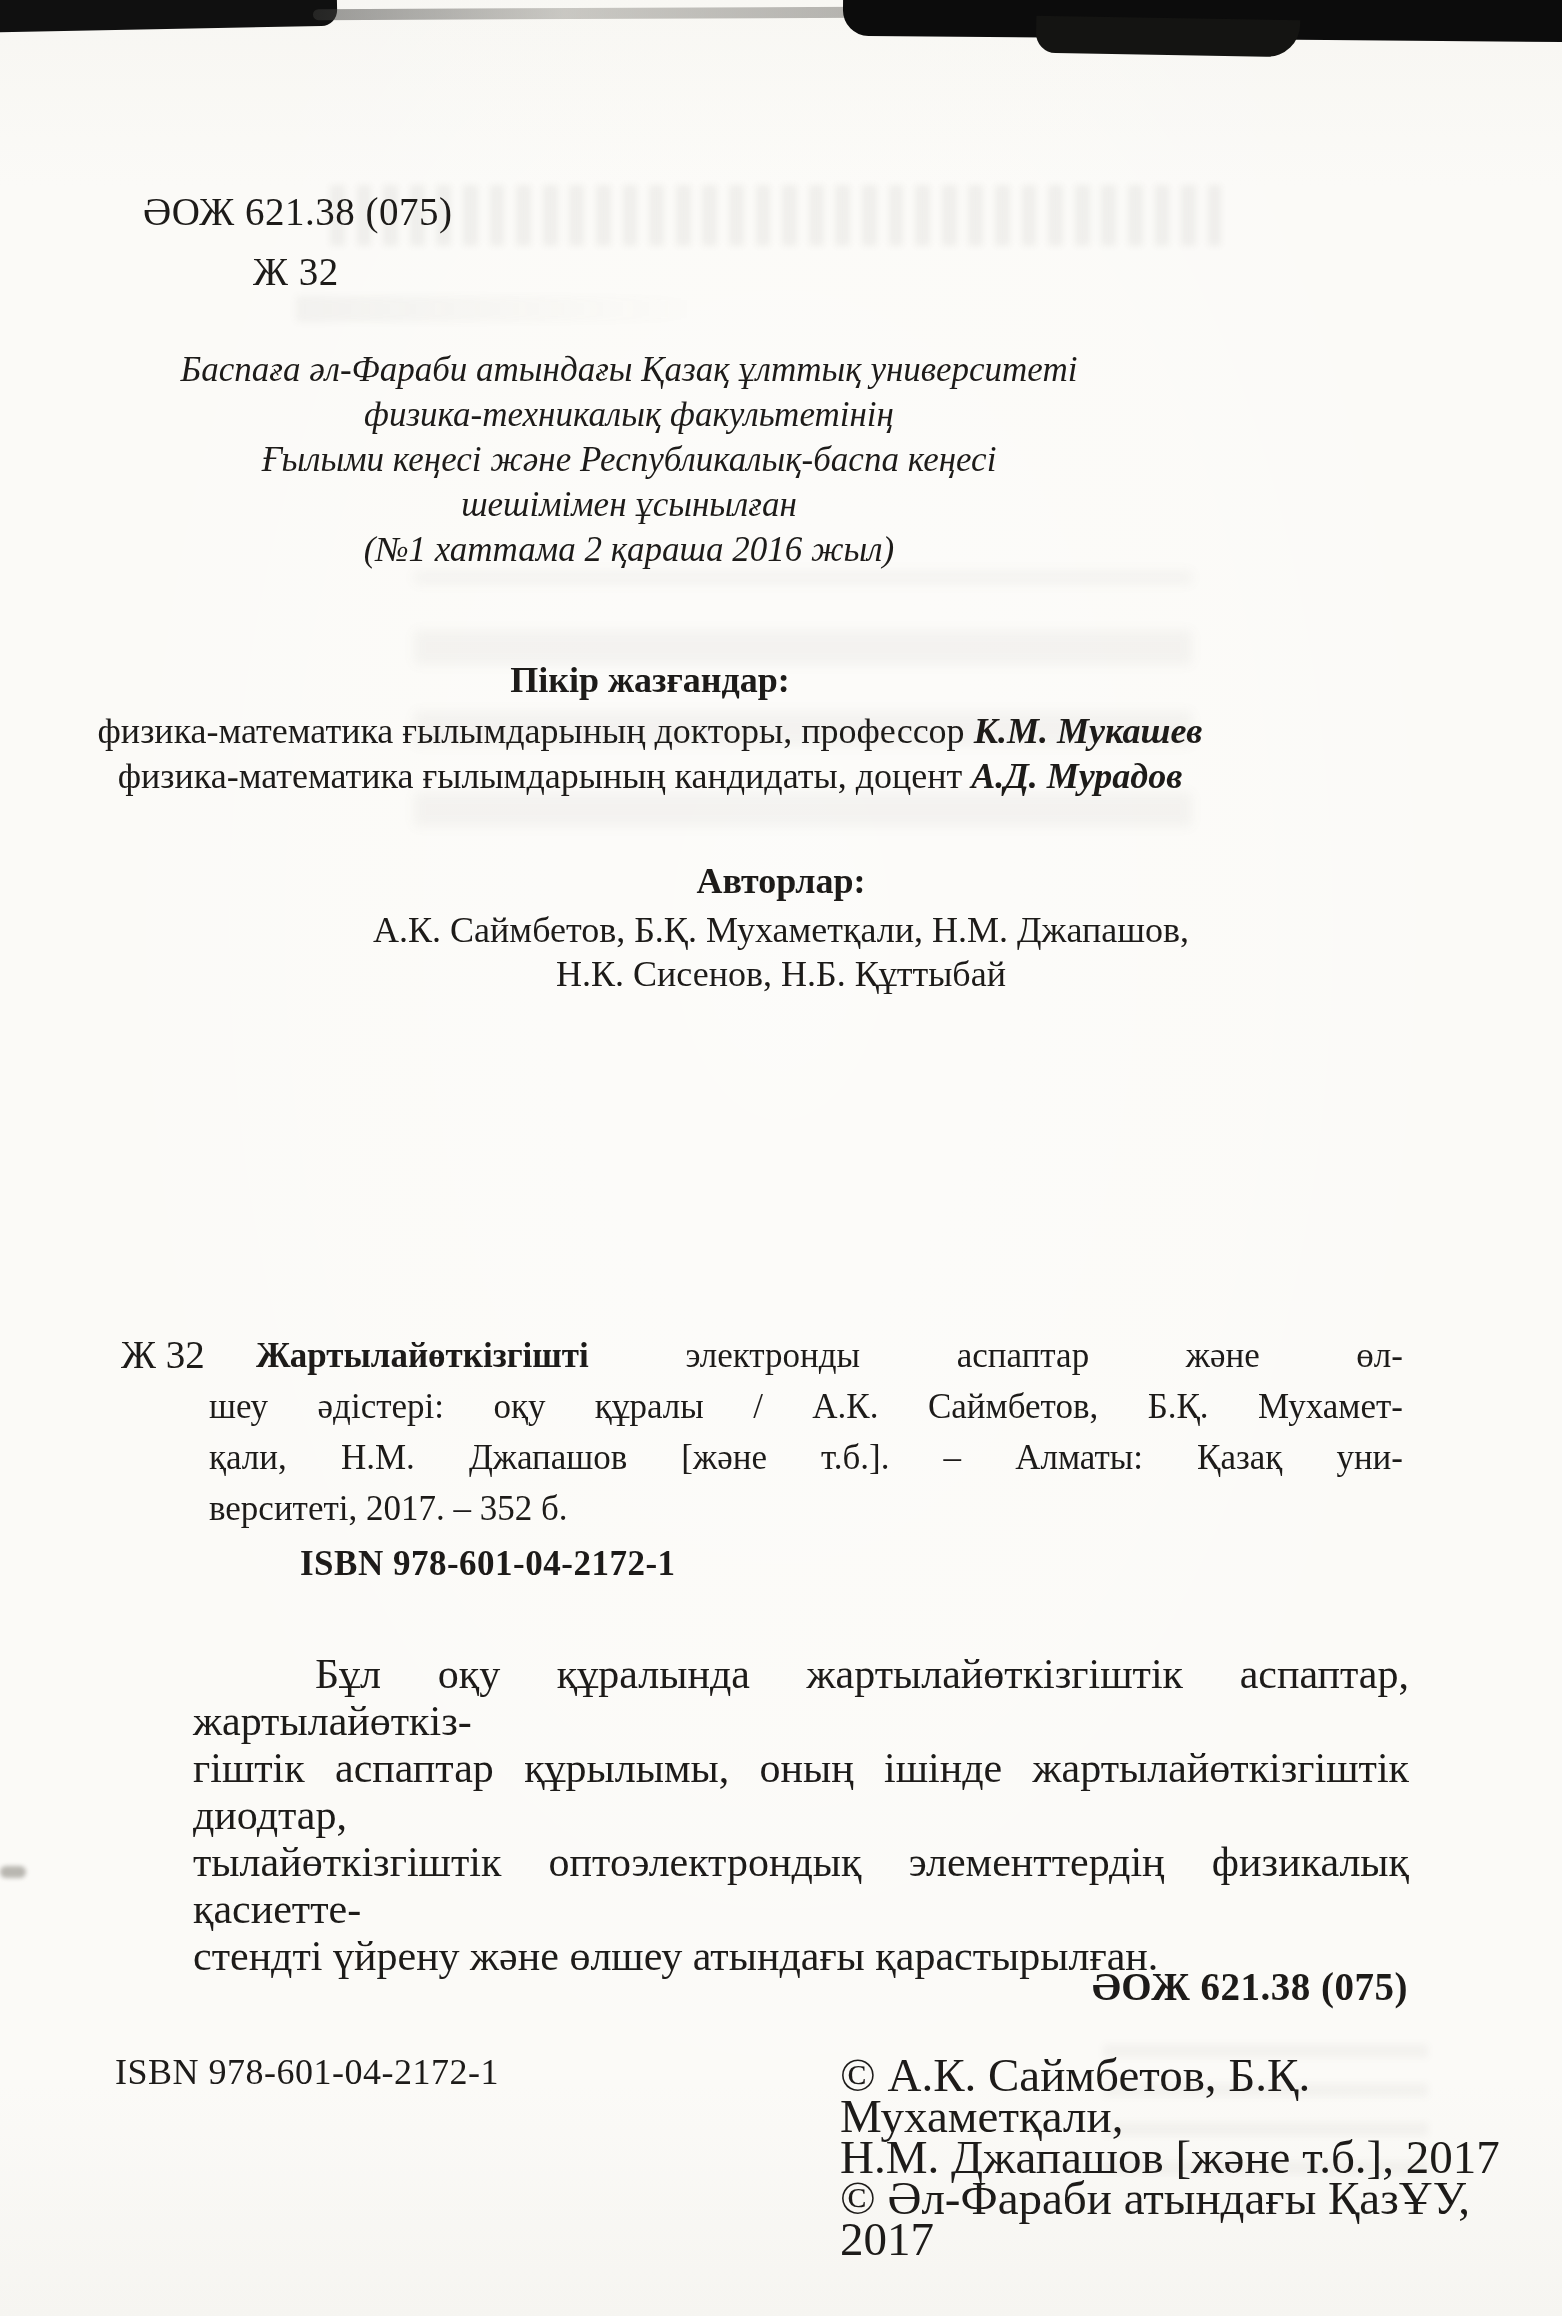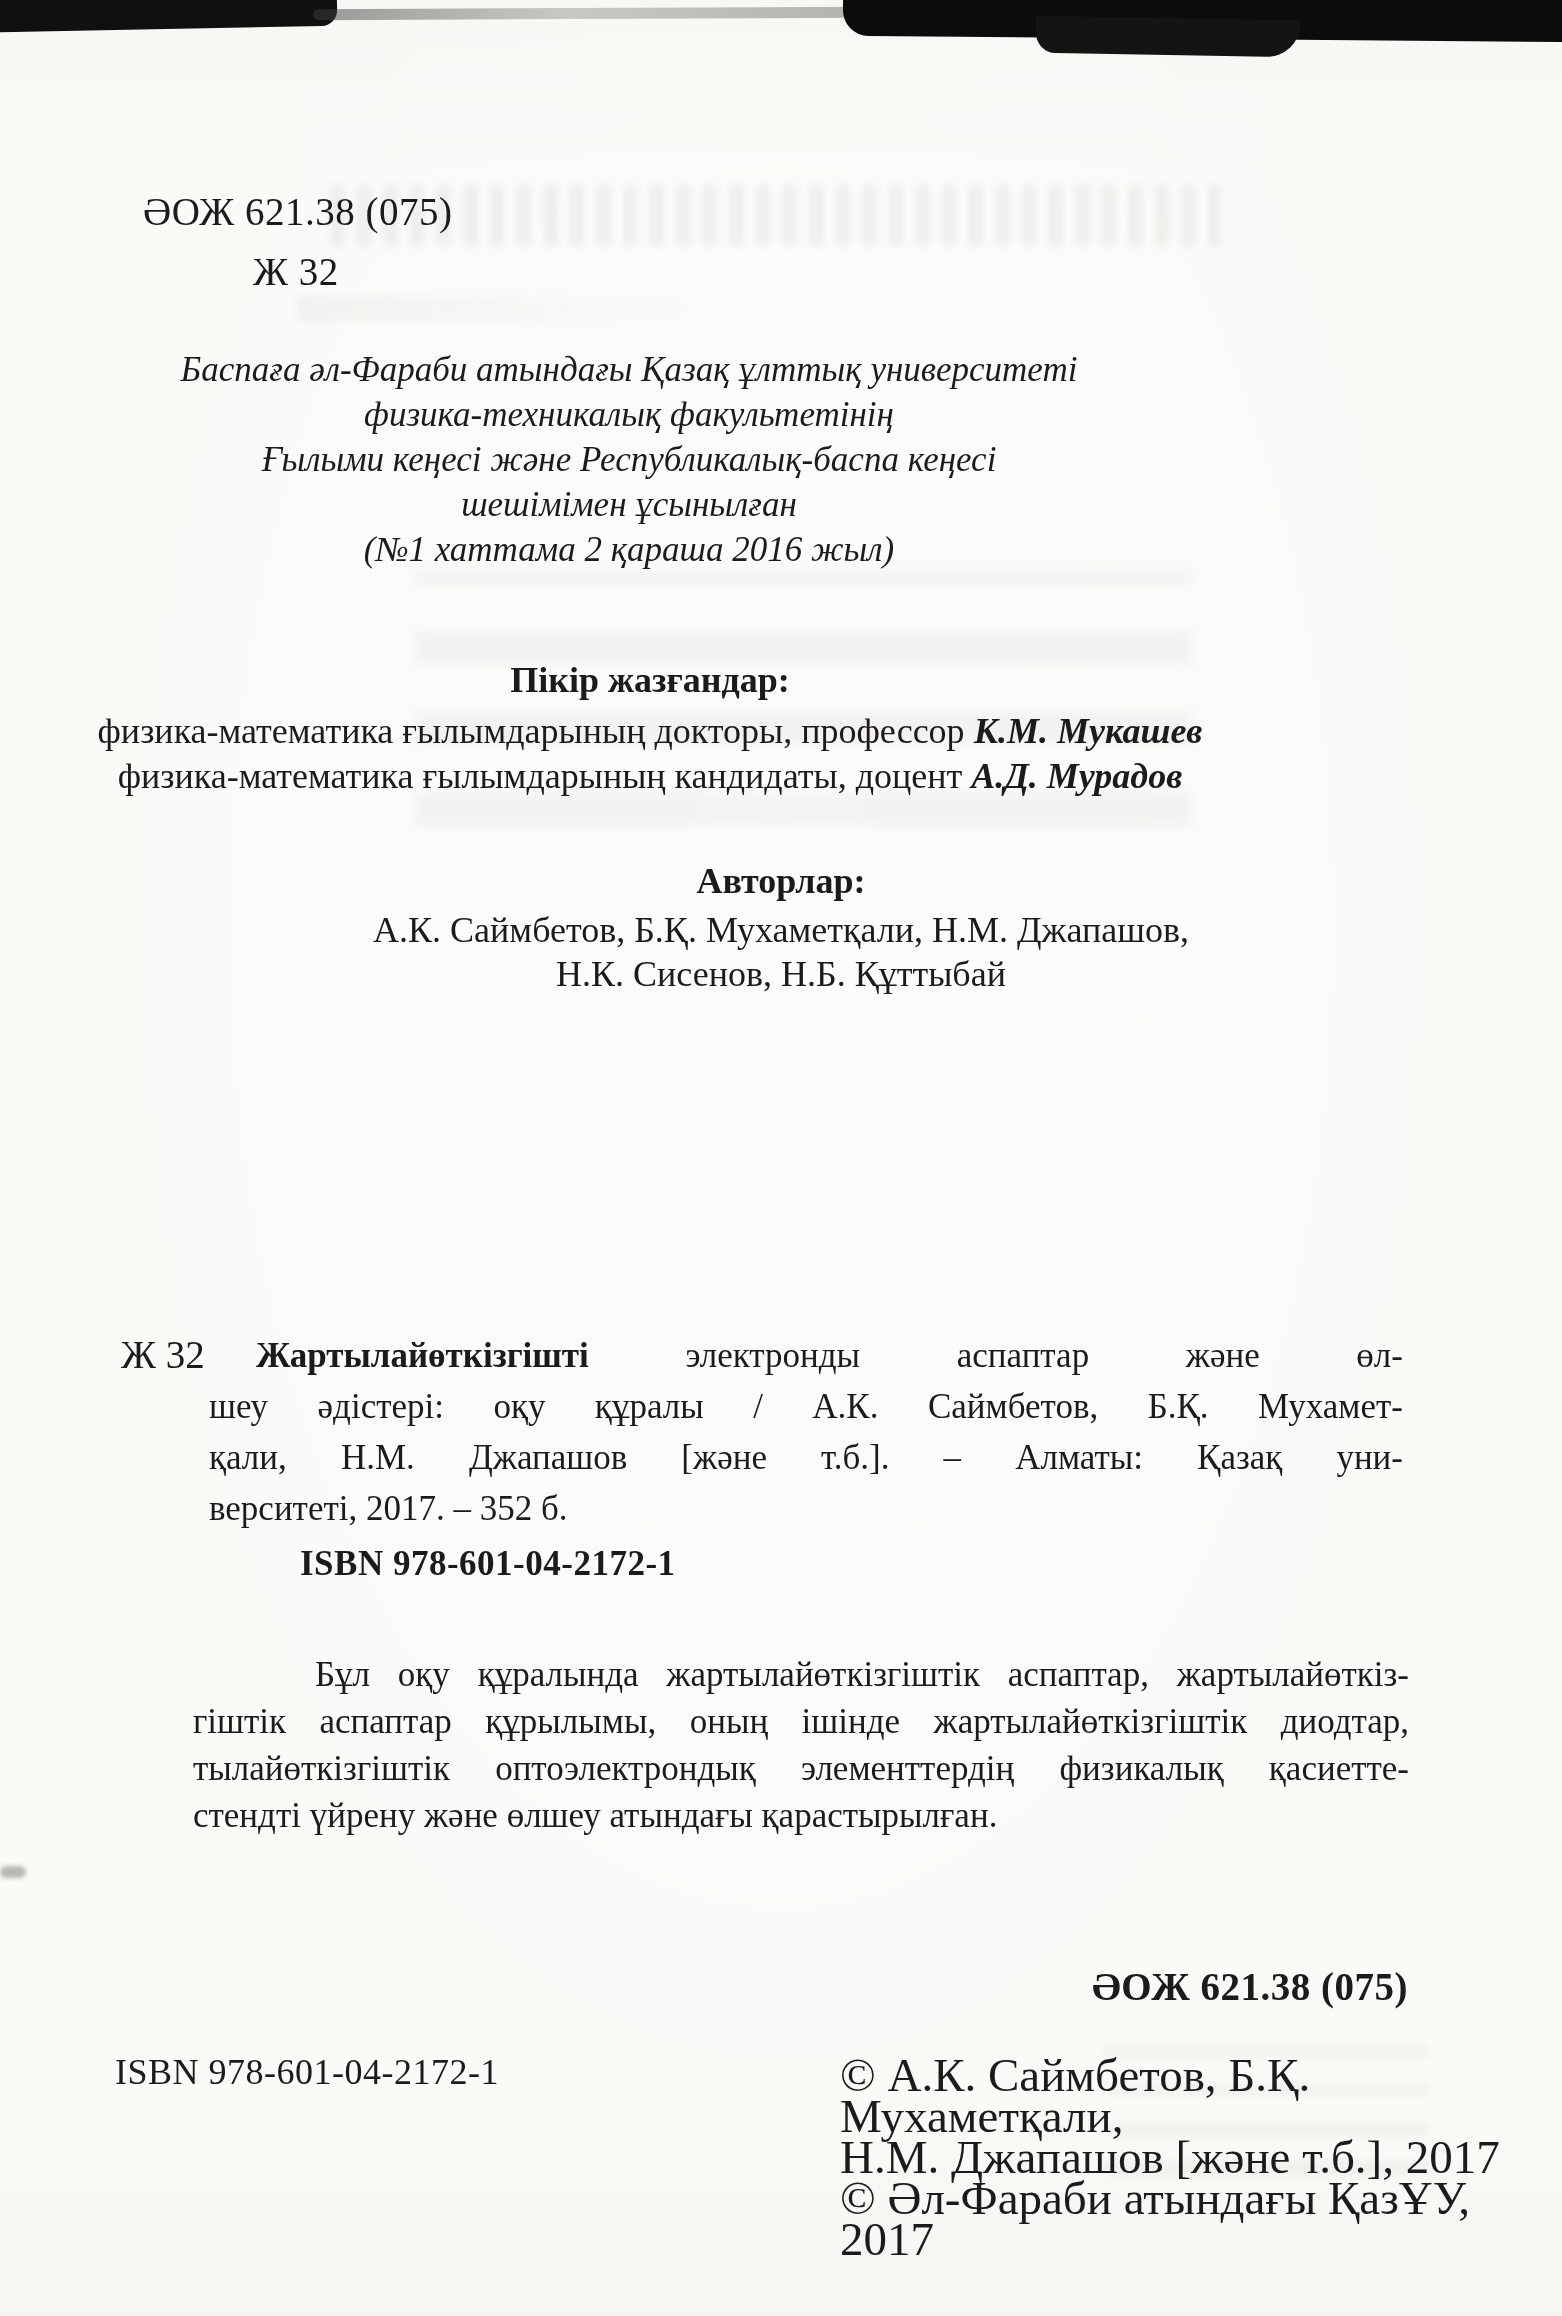--- a/index.html
+++ b/index.html
@@ -51,21 +51,21 @@
   .authors{left:0;top:859px;width:1562px;text-align:center;font-size:36px;line-height:44px;}
   .authors .hd{font-weight:bold;margin-bottom:4.9px;}
 
   .entry-label{left:121px;top:1332px;font-size:39px;}
   .entry{left:209px;top:1330px;width:1194px;font-size:35px;line-height:51px;}
   .entry .l1{text-indent:47px;}
   .entry .ttl{font-weight:bold;}
   .just{text-align:justify;text-align-last:justify;}
   .entry .isbn{font-weight:bold;margin:3.9px 0 0 91px;letter-spacing:0.5px;}
 
-  .abstract{left:193px;top:1651px;width:1216px;font-size:35px;line-height:47px;}
+  .abstract{left:193px;top:1651px;width:1216px;font-size:42px;line-height:47px;}
   .abstract .l1{text-indent:122px;}
 
   .udc-bottom{right:154px;top:1964px;font-size:39px;font-weight:bold;letter-spacing:0.5px;}
   .isbn-bottom{left:115px;top:2051px;font-size:36px;letter-spacing:0.5px;}
   .copyright{left:840px;top:2055px;font-size:47px;line-height:41px;}
 </style>
 </head>
 <body>
 
 <div class="page">

